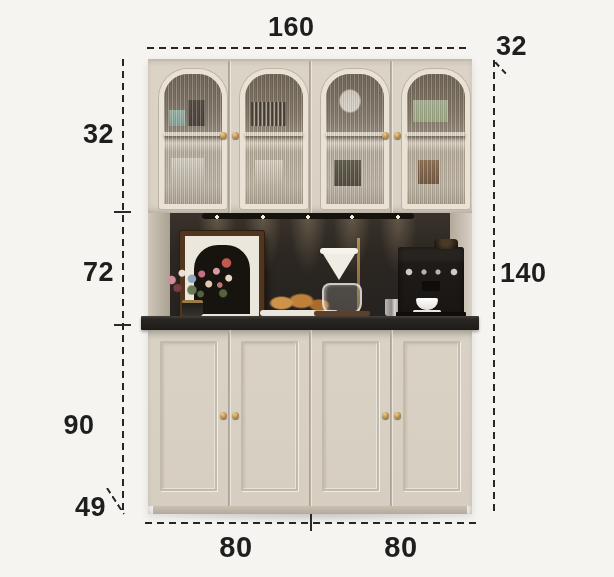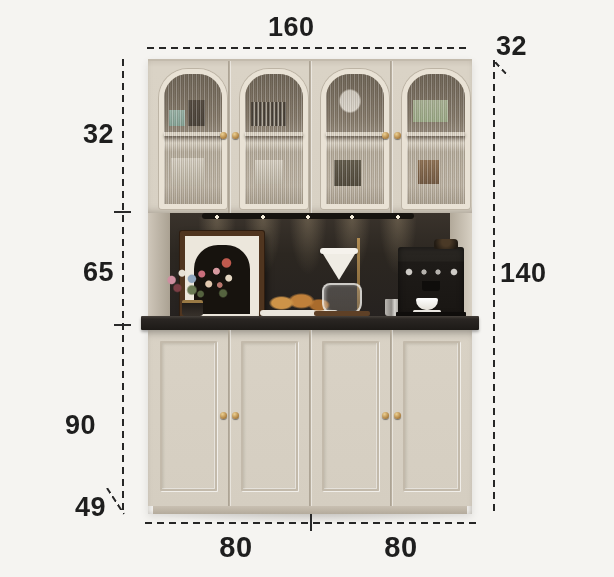--- a/index.html
+++ b/index.html
@@ -263,20 +263,20 @@
   <div class="tick-h" style="left:114px;top:324px"></div>
   <div class="dash-v" style="left:493px;top:60px;height:455px"></div>
   <div class="diag" style="left:495px;top:61px;width:20px;transform:rotate(47deg)"></div>
   <div class="diag" style="left:107px;top:487px;width:31px;transform:rotate(57deg)"></div>
   <div class="dash-h" style="left:145px;top:522px;width:335px"></div>
   <div class="tick-v" style="left:310px;top:514px"></div>
 
   <div class="dim-label" style="left:268px;top:14px;width:80px;">160</div>
   <div class="dim-label" style="left:496px;top:33px">32</div>
   <div class="dim-label" style="left:66px;top:121px;width:48px;text-align:right">32</div>
-  <div class="dim-label" style="left:66px;top:259px;width:48px;text-align:right">65</div>
+  <div class="dim-label" style="left:66px;top:259px;width:48px;text-align:right">72</div>
   <div class="dim-label" style="left:500px;top:260px">140</div>
-  <div class="dim-label" style="left:65px;top:412px;width:48px;text-align:left">90</div>
+  <div class="dim-label" style="left:55px;top:412px;width:48px;text-align:center">90</div>
   <div class="dim-label" style="left:56px;top:494px;width:50px;text-align:right">49</div>
   <div class="dim-label" style="left:198px;top:533px;width:76px;text-align:center;font-size:29px">80</div>
   <div class="dim-label" style="left:363px;top:533px;width:76px;text-align:center;font-size:29px">80</div>
 
 </div>
 
 </body></html>

